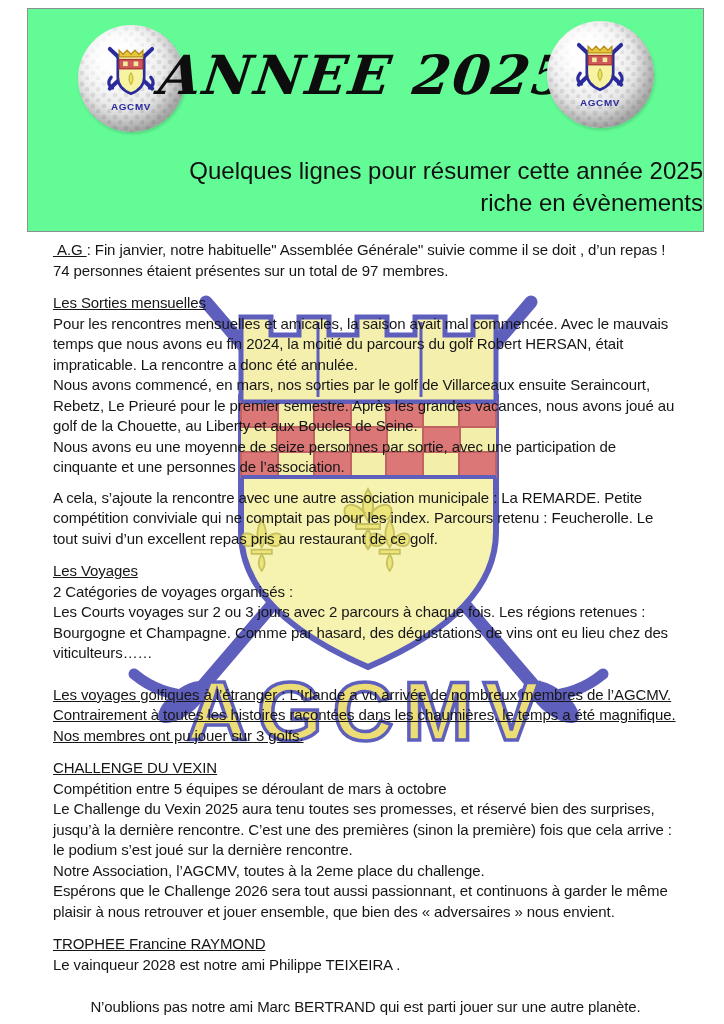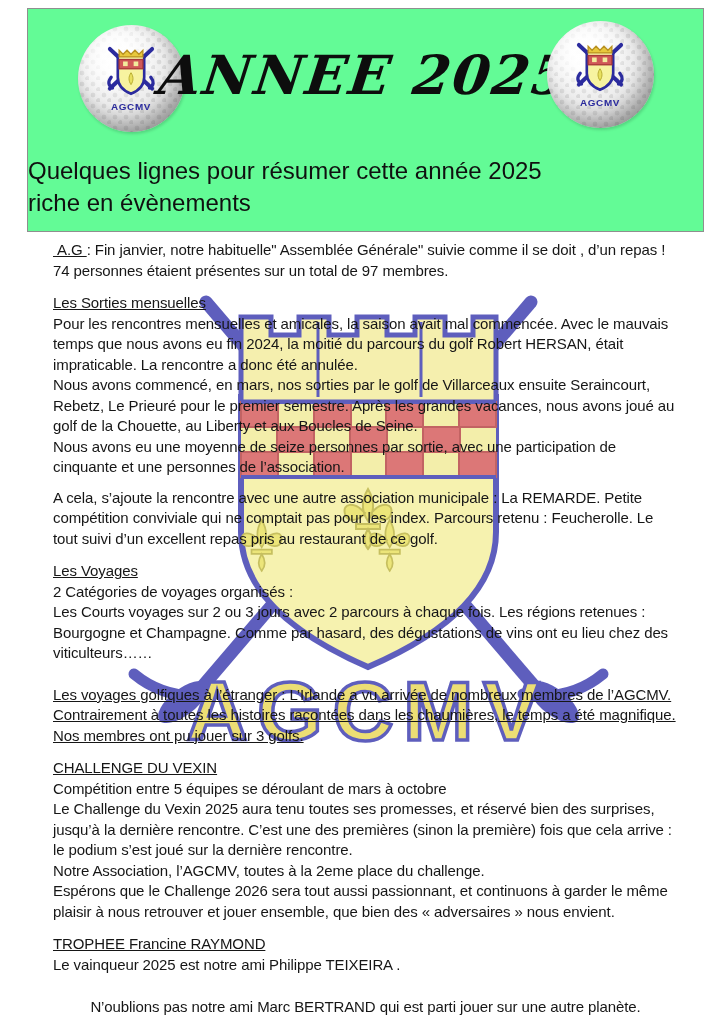--- a/index.html
+++ b/index.html
@@ -12,21 +12,21 @@
   .banner{
     position:absolute;left:27px;top:8px;width:677px;height:224px;
     background:#63fb96;border:1px solid #8f8f8f;box-sizing:border-box;
   }
   .title{
     position:absolute;left:0;right:0;top:34px;text-align:center;
     font-family:"DejaVu Serif", serif;font-style:italic;font-weight:bold;
     font-size:54px;color:#0d0d0d;transform:skewX(-7deg);letter-spacing:2px;
   }
   .subtitle{
-    position:absolute;left:0;right:0;top:146px;text-align:left;
+    position:absolute;left:0;right:0;top:146px;text-align:right;
     font-size:24px;line-height:32px;color:#101010;
   }
   .ball{
     position:absolute;width:107px;height:107px;border-radius:50%;
     background:
       radial-gradient(circle at 36% 30%, rgba(255,255,255,.95) 0 14%, rgba(255,255,255,0) 42%),
       radial-gradient(circle at 4px 4px, rgba(90,90,90,.14) 2px, transparent 2.7px),
       radial-gradient(circle at 9.5px 9.5px, rgba(90,90,90,.14) 2px, transparent 2.7px),
       radial-gradient(circle at 40% 34%, #fdfdfd 0%, #ededed 45%, #d2d2d2 70%, #aaaaaa 90%, #8e8e8e 100%);
     background-size:100% 100%, 11px 11px, 11px 11px, 100% 100%;
@@ -153,18 +153,18 @@
     <p>Les Courts voyages sur 2 ou 3 jours avec 2 parcours à chaque fois. Les régions retenues : Bourgogne et Champagne. Comme par hasard, des dégustations de vins ont eu lieu chez des viticulteurs……</p>
     <p class="mt-lg">Les voyages golfiques à l’étranger : L’Irlande a vu arrivée de nombreux membres de l’AGCMV. Contrairement à toutes les histoires racontées dans les chaumières, le temps a été magnifique. Nos membres ont pu jouer sur 3 golfs.</p>
 
     <p class="heading">CHALLENGE DU VEXIN</p>
     <p>Compétition entre 5 équipes se déroulant de mars à octobre</p>
     <p>Le Challenge du Vexin 2025 aura tenu toutes ses promesses, et réservé bien des surprises, jusqu’à la dernière rencontre. C’est une des premières (sinon la première) fois que cela arrive : le podium s’est joué sur la dernière rencontre.</p>
     <p>Notre Association, l’AGCMV, toutes à la 2eme place du challenge.</p>
     <p>Espérons que le Challenge 2026 sera tout aussi passionnant, et continuons à garder le même plaisir à nous retrouver et jouer ensemble, que bien des « adversaires » nous envient.</p>
 
     <p class="heading">TROPHEE Francine RAYMOND</p>
-    <p>Le vainqueur 2025 est notre ami Philippe TEIXEIRA .</p>
+    <p>Le vainqueur 2028 est notre ami Philippe TEIXEIRA .</p>
 
     <p class="footer-line">N’oublions pas notre ami Marc BERTRAND qui est parti jouer sur une autre planète.</p>
   </div>
 
 </div>
 
 </body></html>

